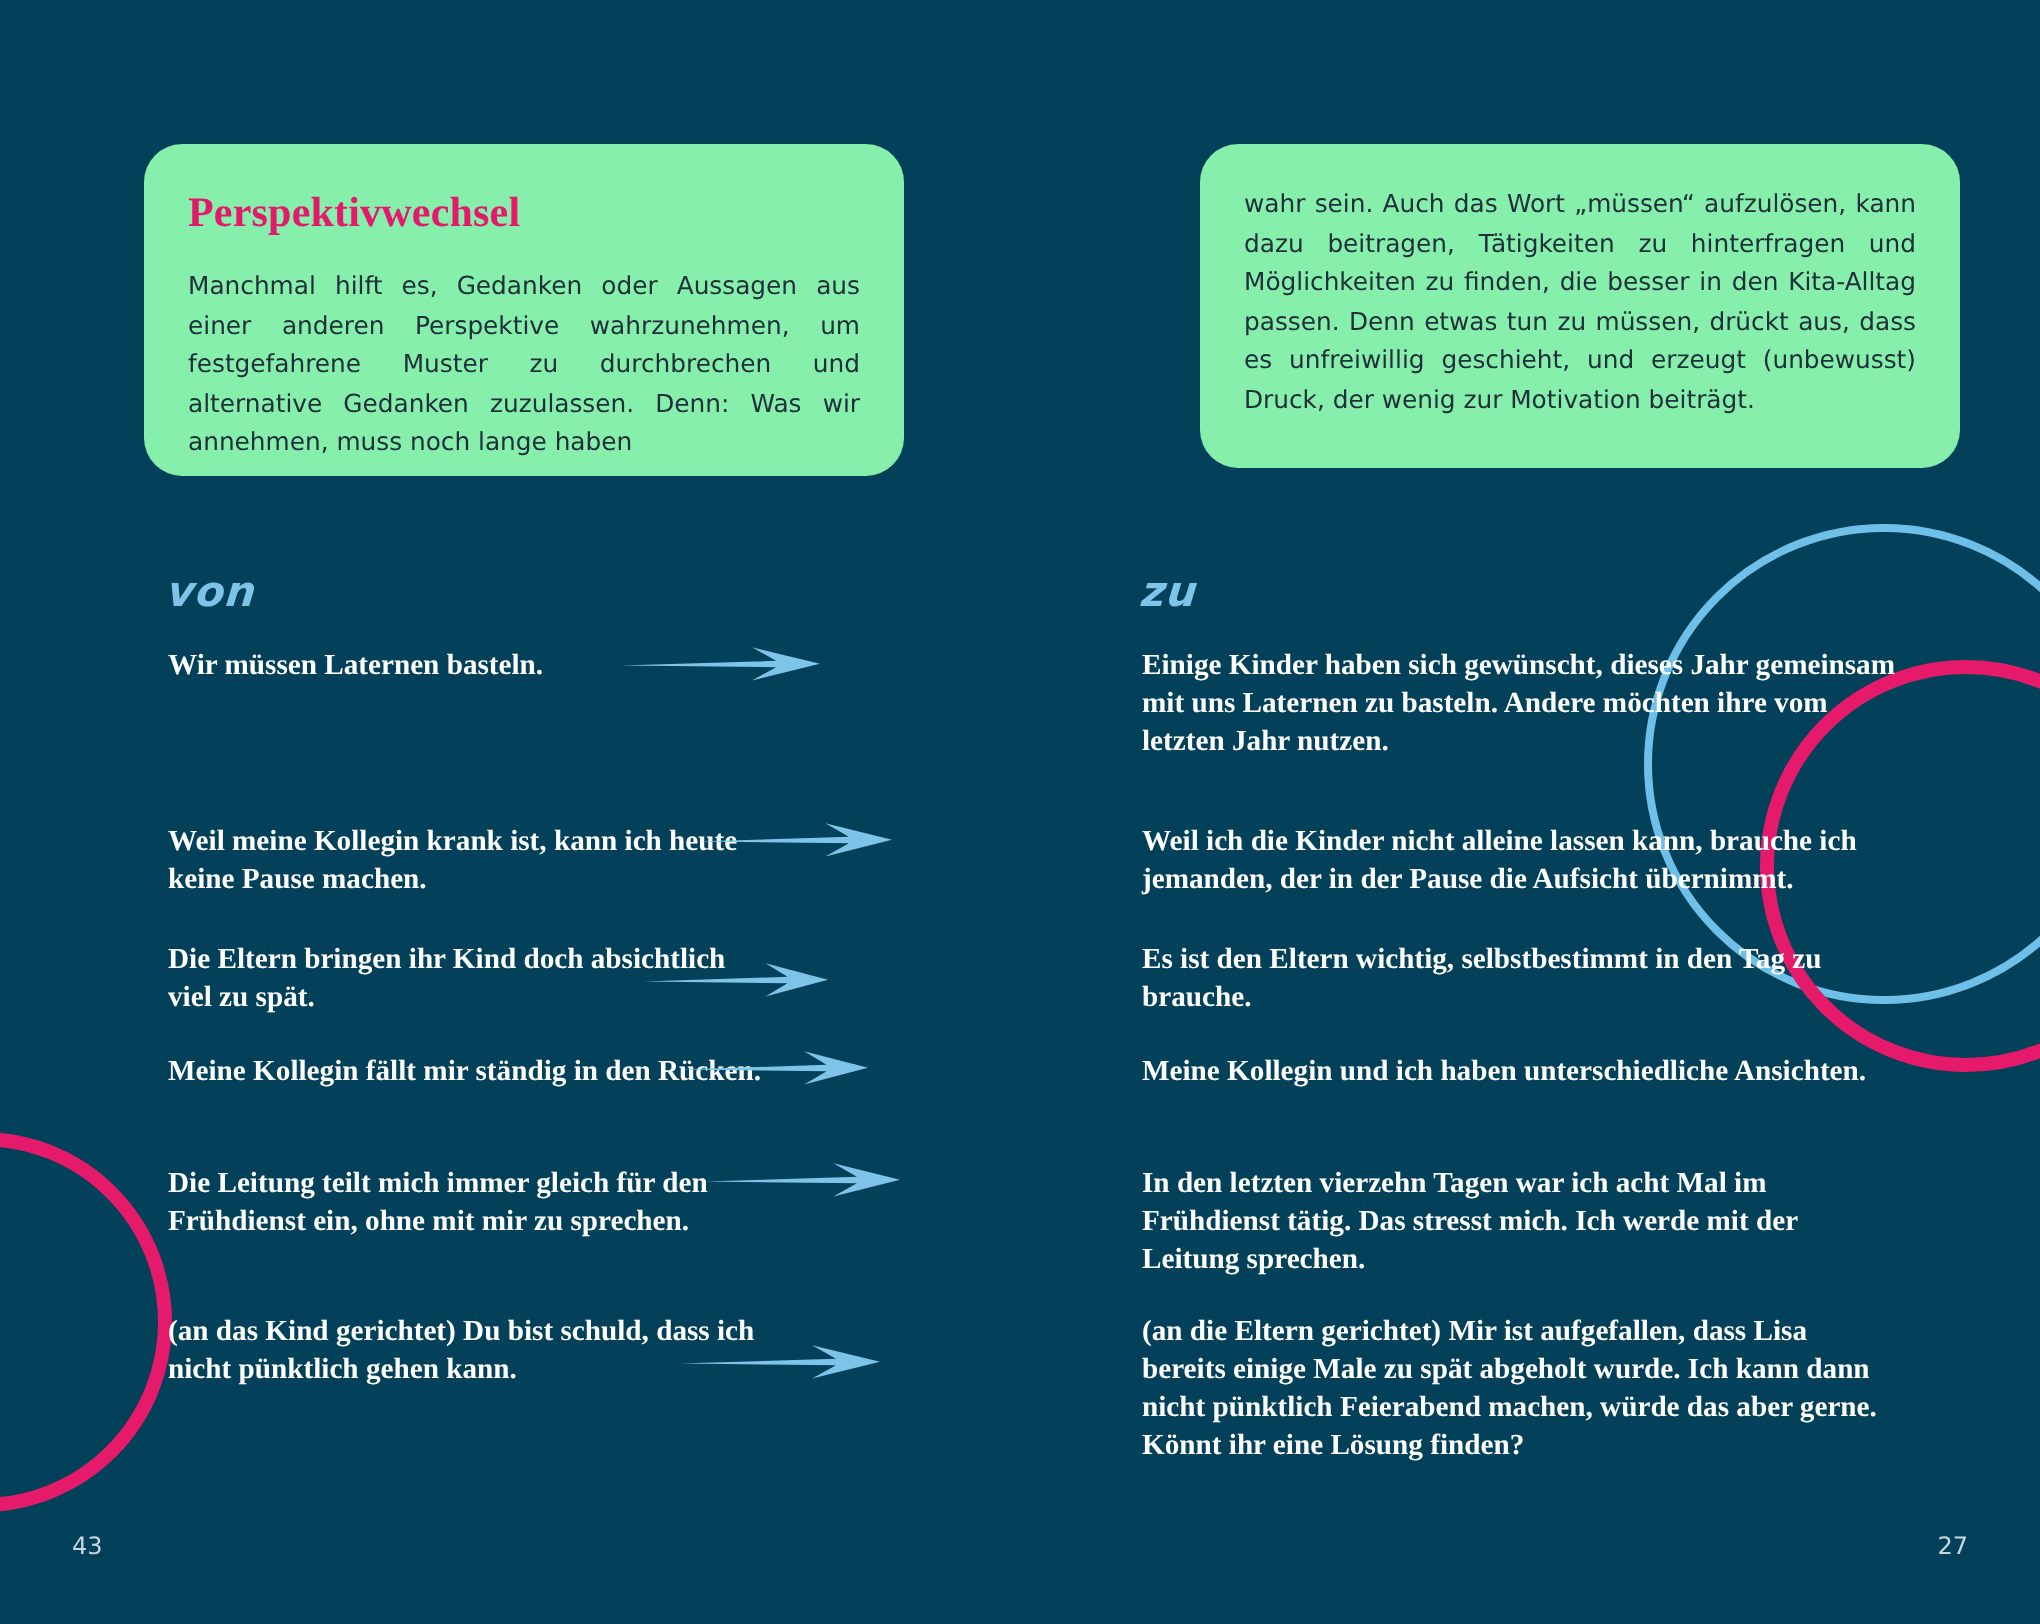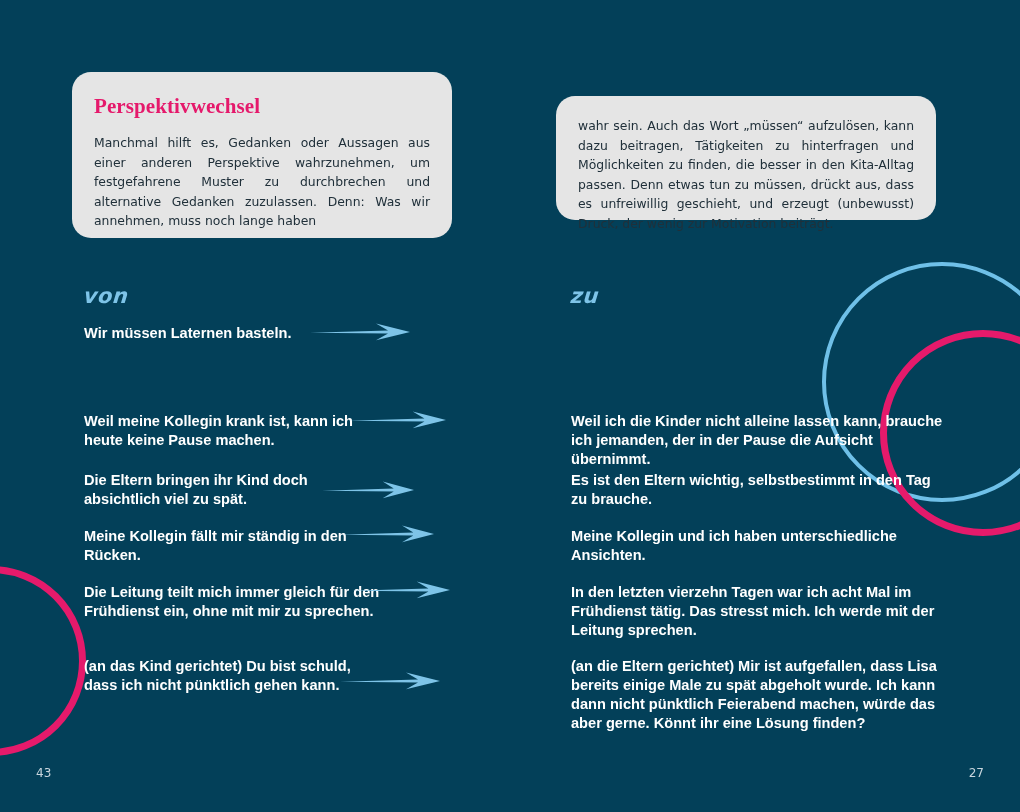--- a/index.html
+++ b/index.html
@@ -48,27 +48,27 @@
   .page {
     position: absolute;
     inset: 0;
   }
 
   
   .intro-card {
     position: absolute;
     top: 72px;
     width: 380px;
-    background: #e5e5e5;
+    background: #86efac;
     border-radius: 19px;
     padding: 18px 22px 22px 22px;
     box-sizing: border-box;
   }
   .intro-card.left  { left: 72px;  height: 166px; }
-  .intro-card.right { left: 556px; height: 124px; margin-top: 24px; }
+  .intro-card.right { left: 600px; height: 162px; }
 
   .card-title {
     font-family: "Liberation Serif", serif;
     font-weight: bold;
     font-size: 21px;
     color: #E5196B;
     margin: 4px 0 14px 0;
     letter-spacing: 0.1px;
   }
   .card-body {
@@ -93,21 +93,21 @@
     color: #7EC4E8;
     letter-spacing: 0.5px;
     transform: skewX(-6deg);
   }
   #header-von { left: 84px;  top: 284px; }
   #header-zu  { left: 571px; top: 284px; }
 
   
   .statement {
     position: absolute;
-    font-family: Liberation Sans, sans-serif;
+    font-family: Liberation Serif, serif;
     font-weight: bold;
     font-size: 14.6px;
     line-height: 19px;
     color: #FFFFFF;
   }
   .statement.left  { left: 84px;  width: 300px; }
   .statement.right { left: 571px; width: 378px; }
 
   
   .row0 { top: 324px; }
@@ -164,20 +164,21 @@
   <div class="col-header" id="header-von">von</div>
   <div class="col-header" id="header-zu">zu</div>
 
   <div class="statement left row0">Wir müssen Laternen basteln.</div>
   <div class="statement left row1">Weil meine Kollegin krank ist, kann ich heute keine Pause machen.</div>
   <div class="statement left row3">Meine Kollegin fällt mir ständig in den Rücken.</div>
   <div class="statement left row2">Die Eltern bringen ihr Kind doch absichtlich viel zu spät.</div>
   <div class="statement left row4" style="width:330px;">Die Leitung teilt mich immer gleich für den Frühdienst ein, ohne mit mir zu sprechen.</div>
   <div class="statement left row5" style="width:300px;">(an das Kind gerichtet) Du bist schuld, dass ich nicht pünktlich gehen kann.</div>
 
+  <div class="statement right row0">Einige Kinder haben sich gewünscht, dieses Jahr gemeinsam mit uns Laternen zu basteln. Andere möchten ihre vom letzten Jahr nutzen.</div>
   <div class="statement right row1">Weil ich die Kinder nicht alleine lassen kann, brauche ich jemanden, der in der Pause die Aufsicht übernimmt.</div>
   <div class="statement right row2">Es ist den Eltern wichtig, selbstbestimmt in den Tag zu brauche.</div>
   <div class="statement right row3">Meine Kollegin und ich haben unterschiedliche Ansichten.</div>
   <div class="statement right row4">In den letzten vierzehn Tagen war ich acht Mal im Frühdienst tätig. Das stresst mich. Ich werde mit der Leitung sprechen.</div>
   <div class="statement right row5">(an die Eltern gerichtet) Mir ist aufgefallen, dass Lisa bereits einige Male zu spät abgeholt wurde. Ich kann dann nicht pünktlich Feierabend machen, würde das aber gerne. Könnt ihr eine Lösung finden?</div>
 
   <div class="arrow" id="arrow-0">
     <svg viewBox="0 0 100 18" preserveAspectRatio="none">
       <path d="M0 9.8 L78 7.4 L66 0.6 L100 8.9 L66 17.2 L78 10.6 L0 9.8 Z" fill="#7EC4E8"></path>
     </svg>

